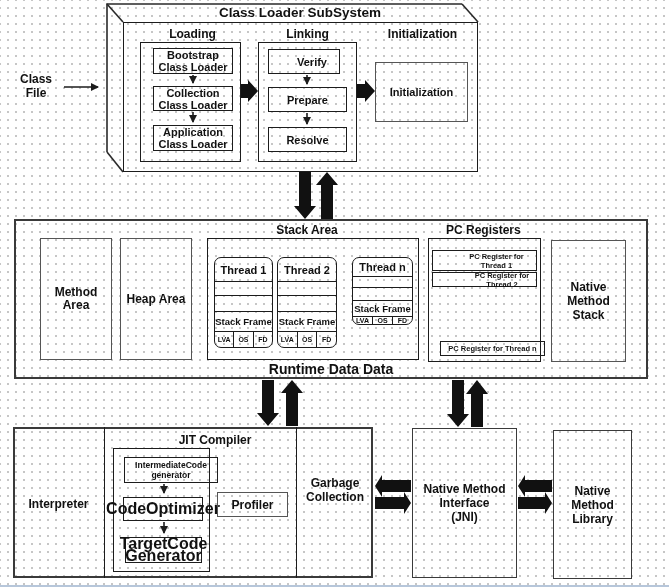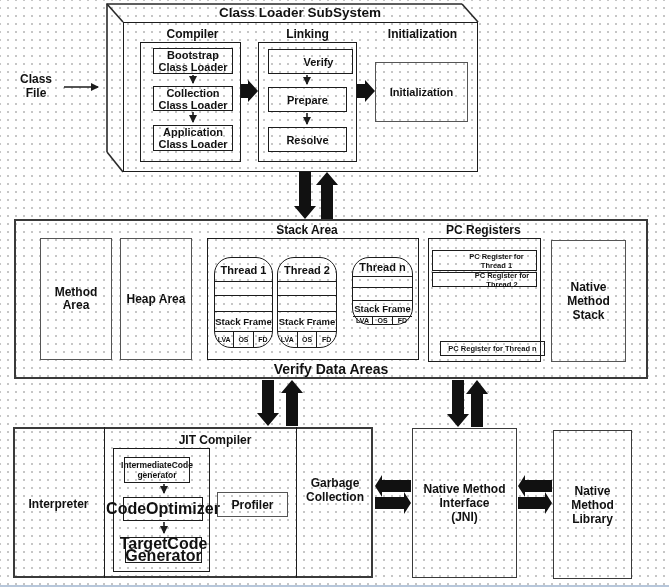--- a/index.html
+++ b/index.html
@@ -12,21 +12,21 @@
   }
   .box{position:absolute;box-sizing:border-box;border:1.5px solid #1c1c1c;background:transparent;}
   .box2{border-width:2px;border-color:#3a3a3a;}
   .cc{display:flex;flex-direction:column;align-items:center;justify-content:center;text-align:center;}
   .lbl{position:absolute;box-sizing:border-box;text-align:center;white-space:nowrap;}
   svg{position:absolute;left:0;top:0;}
   .t13{font-size:13.5px;} .t12{font-size:12px;} .t11{font-size:11px;}
   .t10{font-size:16px;} .t9{font-size:8.5px;} .t8{font-size:7.5px;}
   .t14{font-size:14px;} .t15{font-size:15px;}
   .lh12{line-height:12px;} .lh13{line-height:13px;} .lh14{line-height:14px;} .lh10{line-height:10px;}
-  .thread{position:absolute;box-sizing:border-box;border:1.6px solid #1c1c1c;border-radius:17px;display:flex;flex-direction:column;}
+  .thread{position:absolute;box-sizing:border-box;border:1.6px solid #1c1c1c;border-radius:7px;display:flex;flex-direction:column;}
   .t-head{height:23px;border-bottom:1.4px solid #1c1c1c;display:flex;align-items:center;justify-content:center;font-size:11px;}
   .t-r1{height:13px;border-bottom:1.4px solid #1c1c1c;}
   .t-r2{height:15px;border-bottom:1.4px solid #1c1c1c;}
   .t-sf{height:19px;border-bottom:1.4px solid #1c1c1c;display:flex;align-items:center;justify-content:center;font-size:9.5px;}
   .t-cells{flex:1;display:flex;}
   .t-cells span{flex:1;display:flex;align-items:center;justify-content:center;font-size:7px;}
   .t-cells span + span{border-left:1.4px solid #1c1c1c;}
   .vline{position:absolute;width:0;border-left:1.6px solid #1c1c1c;}
   .blue-line{position:absolute;left:0;top:585px;width:669px;height:2px;background:#b6c6da;}
 </style>
@@ -87,38 +87,38 @@
   </svg>
 
   <div class="lbl t13" style="left:130px;top:5px;width:340px;">Class Loader SubSystem</div>
   <div class="box" style="left:123px;top:22px;width:355px;height:150px;"></div>
 
   <div class="lbl t12 lh14" style="left:10px;top:72px;width:52px;">
     <span>Class</span><br>
     <span>File</span>
   </div>
 
-  <div class="lbl t12" style="left:150px;top:27px;width:85px;">Compiler</div>
+  <div class="lbl t12" style="left:150px;top:27px;width:85px;">Loading</div>
   <div class="box" style="left:140px;top:42px;width:101px;height:120px;"></div>
   <div class="box cc t11 lh12" style="left:153px;top:48px;width:80px;height:26px;">
     <span>Bootstrap</span>
     <span>Class Loader</span>
   </div>
   <div class="box cc t11 lh12" style="left:153px;top:86px;width:80px;height:25px;">
     <span>Collection</span>
     <span>Class Loader</span>
   </div>
   <div class="box cc t11 lh12" style="left:153px;top:125px;width:80px;height:26px;">
     <span>Application</span>
     <span>Class Loader</span>
   </div>
 
   <div class="lbl t12" style="left:265px;top:27px;width:85px;">Linking</div>
   <div class="box" style="left:258px;top:42px;width:99px;height:120px;"></div>
-  <div class="box cc t11" style="left:268px;top:49px;width:85px;height:25px;padding-left:16px;">Verify</div>
+  <div class="box cc t11" style="left:268px;top:49px;width:72px;height:25px;padding-left:16px;">Verify</div>
   <div class="box cc t11" style="left:268px;top:87px;width:79px;height:25px;">Prepare</div>
   <div class="box cc t11" style="left:268px;top:127px;width:79px;height:25px;">Resolve</div>
 
   <div class="lbl t12" style="left:380px;top:27px;width:85px;">Initialization</div>
   <div class="box cc t11" style="left:375px;top:62px;width:93px;height:60px;border-color:#555;">Initialization</div>
 
   <div class="box box2" style="left:14px;top:219px;width:634px;height:160px;"></div>
   <div class="lbl t12" style="left:262px;top:223px;width:90px;">Stack Area</div>
   <div class="lbl t12" style="left:446px;top:223px;width:70px;">PC Registers</div>
 
@@ -170,31 +170,31 @@
   <div class="box cc t8" style="left:432px;top:250px;width:105px;height:21px;padding-left:24px;">PC Register for Thread 1</div>
   <div class="box cc t8" style="left:432px;top:272px;width:105px;height:15px;padding-left:35px;">PC Register for Thread 2</div>
   <div class="box cc t8" style="left:440px;top:341px;width:105px;height:15px;">PC Register for Thread n</div>
 
   <div class="box cc t12 lh14" style="left:551px;top:240px;width:75px;height:122px;border-color:#555;">
     <span>Native</span>
     <span>Method</span>
     <span>Stack</span>
   </div>
 
-  <div class="lbl t14" style="left:14px;top:361px;width:634px;">Verify Data Areas</div>
+  <div class="lbl t14" style="left:14px;top:361px;width:634px;">Runtime Data Data</div>
 
   <div class="box box2" style="left:13px;top:427px;width:360px;height:151px;"></div>
   <div class="vline" style="left:104px;top:427px;height:151px;"></div>
   <div class="vline" style="left:296px;top:427px;height:151px;"></div>
 
   <div class="lbl t12" style="left:13px;top:497px;width:91px;">Interpreter</div>
 
   <div class="lbl t12" style="left:150px;top:433px;width:130px;">JIT Compiler</div>
   <div class="box" style="left:113px;top:448px;width:97px;height:124px;"></div>
-  <div class="box cc t9 lh10" style="left:124px;top:457px;width:66px;height:26px;">
+  <div class="box cc t9 lh10" style="left:124px;top:457px;width:94px;height:26px;">
     <span>IntermediateCode</span>
     <span>generator</span>
   </div>
   <div class="box cc t10" style="left:123px;top:497px;width:80px;height:24px;">CodeOptimizer</div>
   <div class="box cc t10 lh12" style="left:125px;top:537px;width:77px;height:26px;">
     <span>TargetCode</span>
     <span>Generator</span>
   </div>
   <div class="box cc t12" style="left:217px;top:492px;width:71px;height:25px;border-color:#555;">Profiler</div>
 

